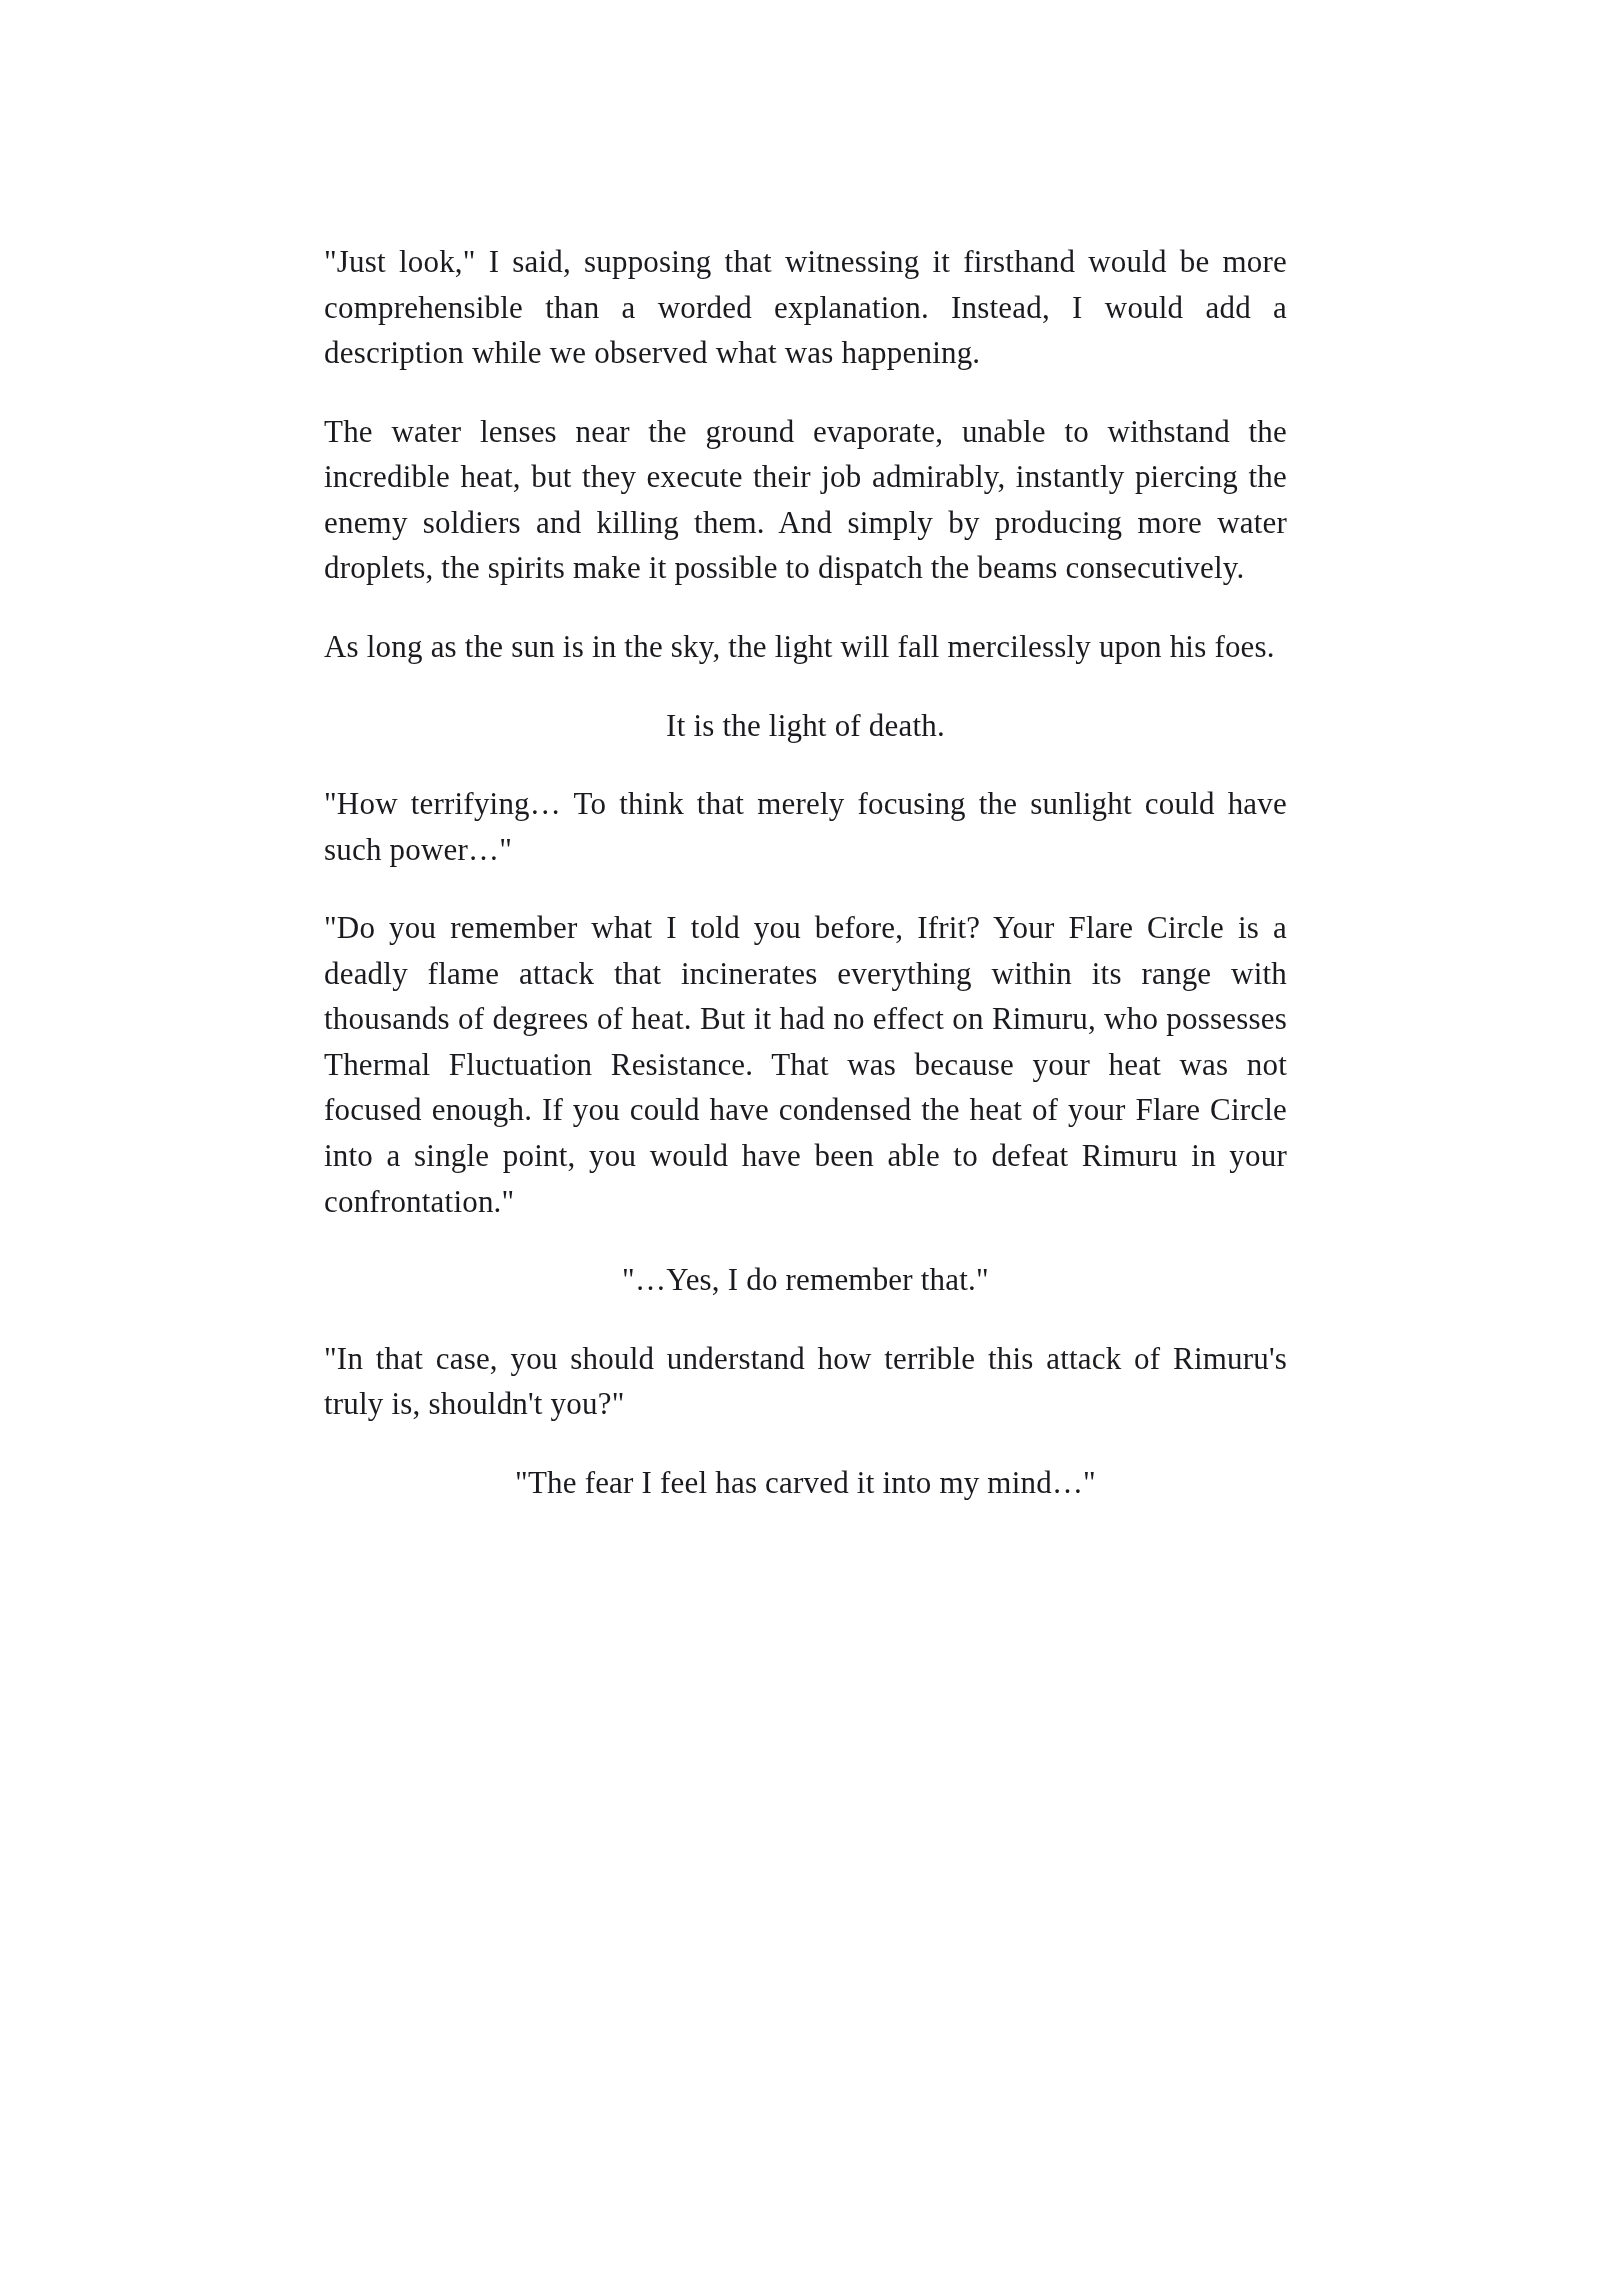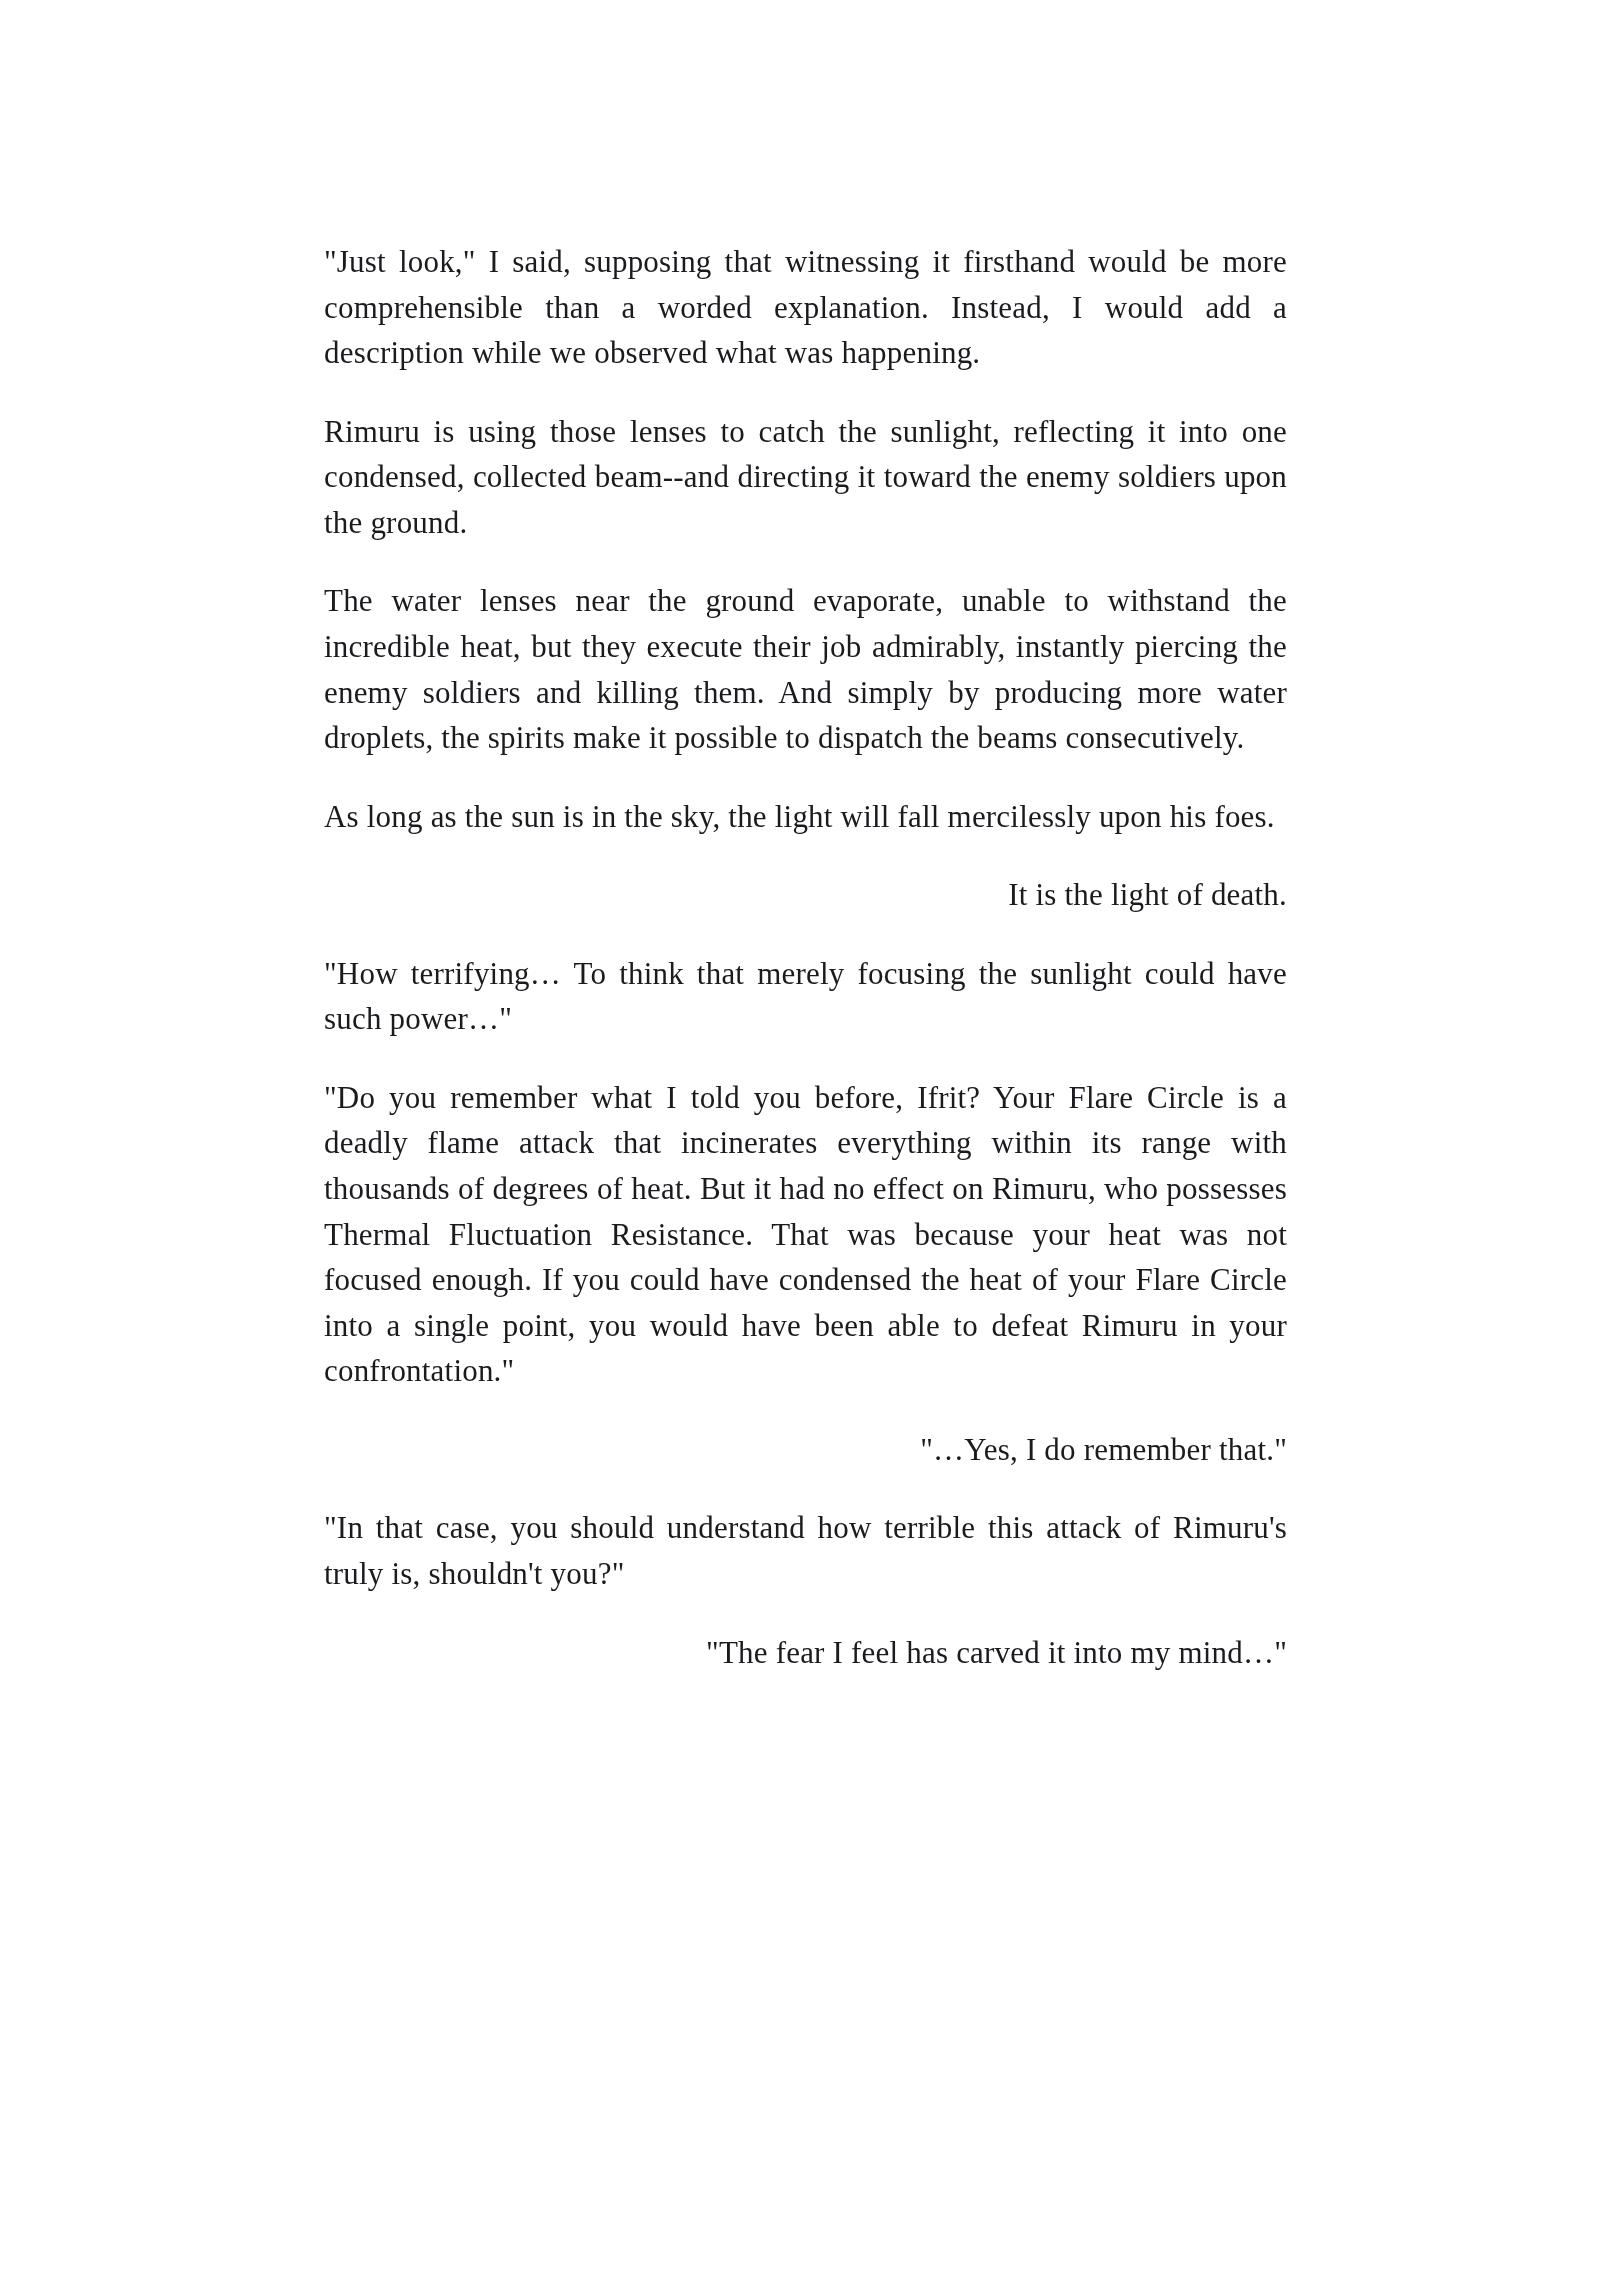--- a/index.html
+++ b/index.html
@@ -34,30 +34,29 @@
     text-justify: inter-word;
     letter-spacing: 0.2px;
     color: #1b1b1f;
     -webkit-hyphens: none;
     hyphens: none;
   }
   .para:last-child {
     margin-bottom: 0;
   }
   .para.left {
-    text-align: right;
+    text-align: center;
   }
 </style>
 </head>
 <body>
 
 <div class="page">
   <div class="text-column">
     <p class="para">"Just look," I said, supposing that witnessing it firsthand would be more comprehensible than a worded explanation. Instead, I would add a description while we observed what was happening.</p>
-    <p class="para">Rimuru is using those lenses to catch the sunlight, reflecting it into one condensed, collected beam--and directing it toward the enemy soldiers upon the ground.</p>
     <p class="para">The water lenses near the ground evaporate, unable to withstand the incredible heat, but they execute their job admirably, instantly piercing the enemy soldiers and killing them. And simply by producing more water droplets, the spirits make it possible to dispatch the beams consecutively.</p>
     <p class="para">As long as the sun is in the sky, the light will fall mercilessly upon his foes.</p>
     <p class="para left">It is the light of death.</p>
     <p class="para">"How terrifying… To think that merely focusing the sunlight could have such power…"</p>
     <p class="para">"Do you remember what I told you before, Ifrit? Your Flare Circle is a deadly flame attack that incinerates everything within its range with thousands of degrees of heat. But it had no effect on Rimuru, who possesses Thermal Fluctuation Resistance. That was because your heat was not focused enough. If you could have condensed the heat of your Flare Circle into a single point, you would have been able to defeat Rimuru in your confrontation."</p>
     <p class="para left">"…Yes, I do remember that."</p>
     <p class="para">"In that case, you should understand how terrible this attack of Rimuru's truly is, shouldn't you?"</p>
     <p class="para left">"The fear I feel has carved it into my mind…"</p>
   </div>
 </div>

